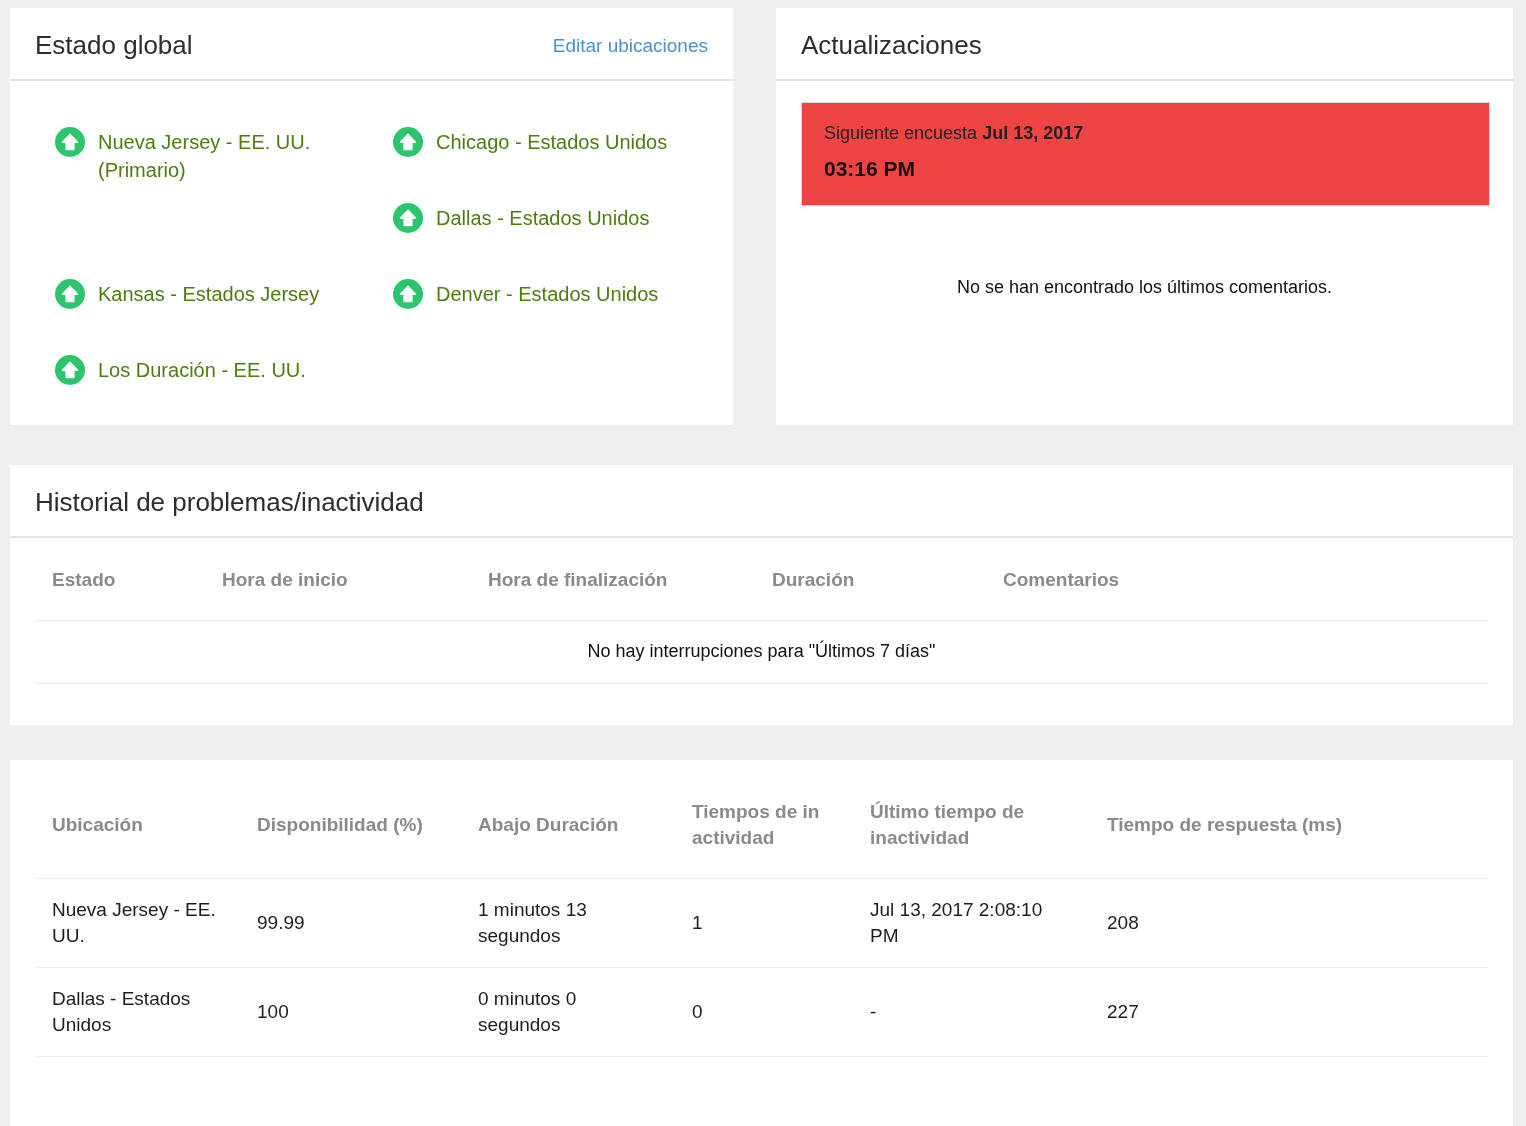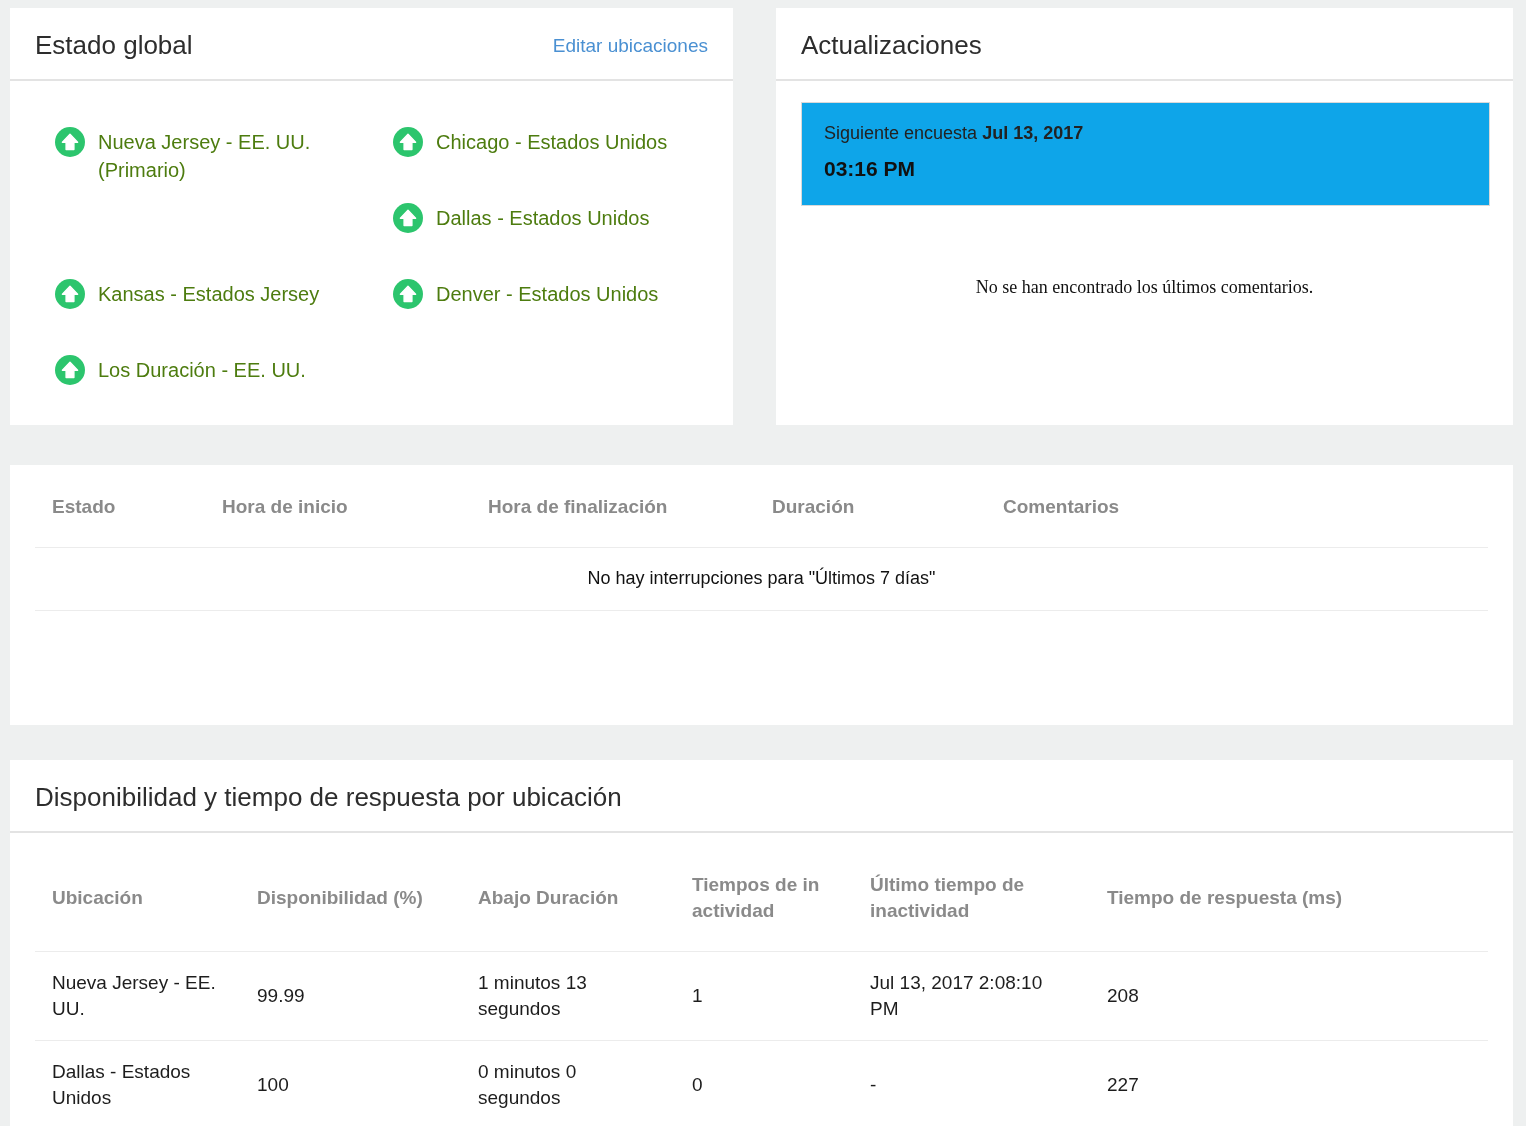--- a/index.html
+++ b/index.html
@@ -52,30 +52,30 @@
   .up-icon{flex:none;width:30px;height:30px;color:var(--green);display:inline-block;}
   .loc-label{
     margin-left:13px;margin-top:1px;
     font-size:20px;line-height:28px;color:#4d7c0f;
     max-width:278px;
   }
 
   
   .poll-box{
     margin:21px 23px 0 25px;
-    background:#0ea5e9;border:1px solid #d9d9d9;
+    background:#ef4444;border:1px solid #d9d9d9;
     padding:20px 20px 24px 22px;
   }
   .poll-line1{font-size:18px;color:#222;margin:0 0 13px 0;}
   .poll-label{margin-right:5px;}
   .poll-date{font-weight:700;}
   .poll-time{font-size:21px;font-weight:700;color:#111;margin:0;}
   .updates-empty{
     text-align:center;font-size:18px;color:#111;
-    margin-top:71px;padding:0 32px;font-family:Liberation Serif, serif;
+    margin-top:71px;padding:0 32px;
   }
 
   
   table{border-collapse:collapse;table-layout:fixed;}
   .inner-table{margin:0 25px;width:1453px;}
   th{
     text-align:left;font-size:19px;font-weight:700;color:var(--head-gray);
     padding:39px 30px 27px 17px;line-height:26px;vertical-align:middle;
     border-bottom:1px solid var(--row-line);
   }
@@ -154,20 +154,23 @@
     <div class="poll-box">
       <p class="poll-line1"><span class="poll-label">Siguiente encuesta</span><span class="poll-date">Jul 13, 2017</span></p>
       <p class="poll-time">03:16 PM</p>
     </div>
     <div class="updates-empty">No se han encontrado los últimos comentarios.</div>
   </section>
 
 </div>
 
 <section class="panel wide" id="outage-panel">
+  <div class="panel-head">
+    <h2 class="panel-title">Historial de problemas/inactividad</h2>
+  </div>
   <table class="inner-table outage-table">
     <colgroup>
       <col style="width:170px">
         <col style="width:266px">
         <col style="width:284px">
         <col style="width:231px">
         <col>
     </colgroup>
     <thead>
       <tr>
@@ -180,23 +183,20 @@
     </thead>
     <tbody>
       <tr>
         <td class="outage-empty-cell" colspan="5">No hay interrupciones para "Últimos 7 días"</td>
       </tr>
     </tbody>
   </table>
 </section>
 
 <section class="panel wide" id="availability-panel">
-  <div class="panel-head">
-    <h2 class="panel-title">Disponibilidad y tiempo de respuesta por ubicación</h2>
-  </div>
   <table class="inner-table avail-table">
     <colgroup>
       <col style="width:205px">
         <col style="width:221px">
         <col style="width:214px">
         <col style="width:178px">
         <col style="width:237px">
         <col>
     </colgroup>
     <thead>

